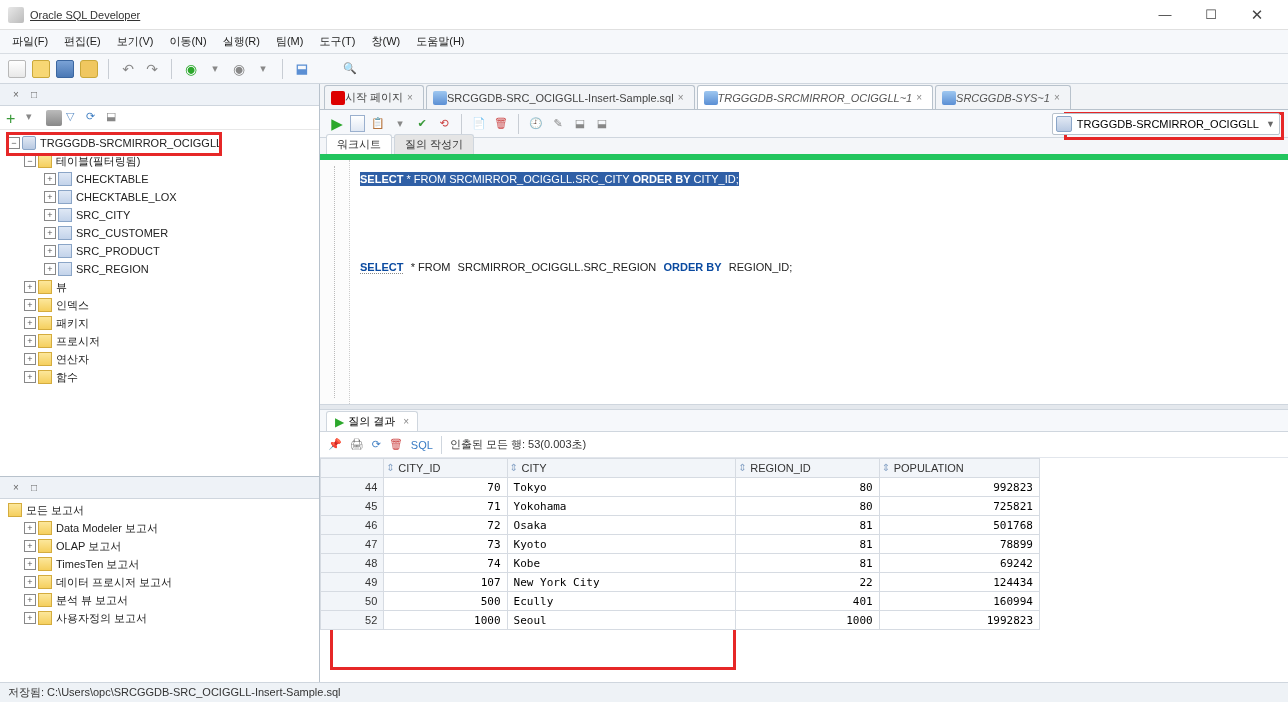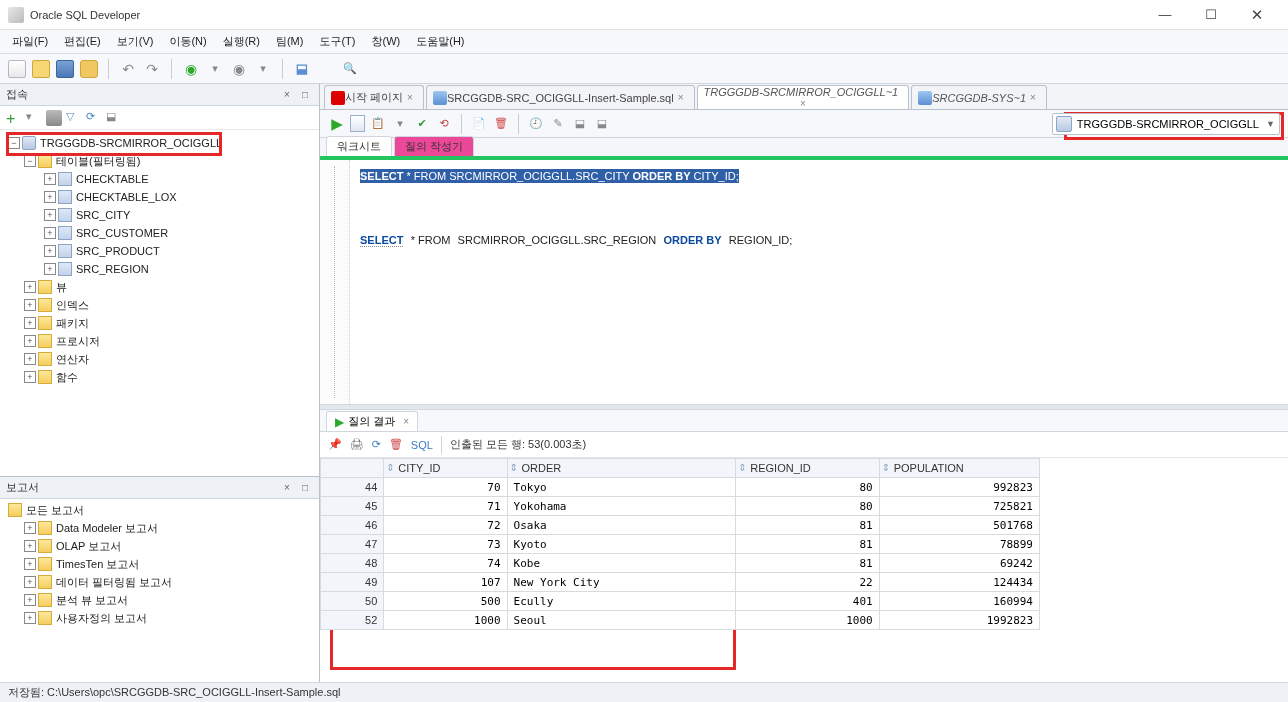--- a/index.html
+++ b/index.html
@@ -1,21 +1,21 @@
 <!DOCTYPE html>
 <html><head>
 <meta charset="utf-8">
 <style>
 * { box-sizing: border-box; margin: 0; padding: 0; font-family: "Malgun Gothic", "Segoe UI", Tahoma, sans-serif; font-size: 11px; }
 body { background: #f0f0f0; width: 1288px; height: 702px; overflow: hidden; position: relative; }
 
 
 .titlebar { height: 30px; background: #fff; display: flex; align-items: center; padding: 0 8px; border-bottom: 1px solid #e0e0e0; }
 .titlebar .app-icon { width: 16px; height: 16px; background: linear-gradient(135deg, #e8e8e8, #bbb); border-radius: 2px; margin-right: 6px; }
-.titlebar .title { flex: 1; color: #333; }
+.titlebar .title { flex: 1; color: #333; text-decoration: underline; }
 .titlebar .win-btns { display: flex; gap: 0; }
 .titlebar .win-btn { width: 46px; height: 28px; display: flex; align-items: center; justify-content: center; cursor: default; color: #444; font-size: 13px; }
 .titlebar .win-btn.close { font-size: 15px; }
 
 
 .menubar { height: 24px; background: #f6f8fb; display: flex; align-items: center; padding: 0 4px; border-bottom: 1px solid #d8dde3; }
 .menubar .menu-item { padding: 2px 8px; color: #222; cursor: default; }
 
 
 .toolbar { height: 30px; background: #f6f8fb; display: flex; align-items: center; padding: 0 8px; gap: 6px; border-bottom: 1px solid #cfd6de; }
@@ -59,44 +59,44 @@
 .highlight-red { border: 3px solid #e62727; }
 
 .conn-highlight { position:absolute; left:6px; top:132px; width:216px; height:24px; pointer-events:none; }
 
 .reports { border-top:1px solid #b8c2cc; height:206px; display:flex; flex-direction:column; background:#fff;}
 .reports .tree { padding-top:2px; }
 
 
 .editor-tabs { height: 26px; background:#f2f4f7; display:flex; align-items:flex-end; border-bottom:1px solid #b8c2cc; padding-left:4px;}
 .etab { height:24px; padding:0 10px 0 6px; display:flex; align-items:center; gap:0; border:1px solid #b8c2cc; border-bottom:none; background:#f2f4f7; margin-right:2px; border-radius:3px 3px 0 0; cursor:default; color:#444;}
-.etab.active { background:#fff;flex-direction:column; }
+.etab.active { background:#fff; }
 .etab .tab-ic { width:14px; height:14px; }
 .etab .close-x { color:#888; font-size:10px; margin-left:4px;}
 .ic-ora { background:#d00; border-radius:2px;}
 .ic-sqlg { background:linear-gradient(#9ec7f0,#5b8fd4); border-radius:2px;}
 .etab.italic span.lbl { font-style: italic; color:#555; }
 
 
 .editor-toolbar { height:28px; background:#f6f8fb; border-bottom:1px solid #cfd6de; display:flex; align-items:center; padding:0 8px; gap:4px;}
 .etb-ic { width:18px;height:18px; display:flex;align-items:center;justify-content:center;}
 .etb-run{color:#2ca82c;font-size:15px;}
 .etb-doc{background:linear-gradient(#fff,#e0e8f3);border:1px solid #9ab0ce;width:15px;height:17px;}
 .conn-chooser { margin-left:auto; height:22px; padding:0 20px 0 24px; border:1px solid #b8c2cc; background:#fff; display:flex;align-items:center; position:relative; border-radius:2px;}
 .conn-chooser .cc-ic{position:absolute;left:3px;width:16px;height:16px;}
 .conn-chooser .cc-arrow{position:absolute;right:4px;color:#666;font-size:9px;}
 .chooser-highlight{ position:absolute; right:4px; top:112px; width:220px; height:28px; pointer-events:none;}
 
-.ws-tabs{height:22px;display:flex;align-items:flex-end;padding-left:6px;border-bottom:4px solid #22c55e;background:#f4f6f9;}
+.ws-tabs{height:22px;display:flex;align-items:flex-end;padding-left:6px;border-bottom:6px solid #22c55e;background:#f4f6f9;}
 .ws-tab{height:20px;padding:0 10px;border:1px solid #cfd6de;border-bottom:none;background:#fff;margin-right:2px;border-radius:3px 3px 0 0;display:flex;align-items:center;color:#333;}
 
 .editor-area{flex:1;position:relative;background:#fff;display:flex;}
 .gutter{width:30px;background:#fcfcfc;border-right:1px dotted #ccc;position:relative;}
 .gutter::after{content:"";position:absolute;left:14px;top:6px;bottom:6px;border-left:1px dotted #bbb;}
-.code{flex:1;padding:8px 10px;font-family:Consolas,monospace;font-size:12px;line-height:16px;white-space:pre;color:#222;}
+.code{flex:1;padding:8px 10px;font-family:Consolas,monospace;font-size:12px;line-height:22px;white-space:pre;color:#222;}
 .kw{color:#0a4aa0;font-weight:bold;}
 .hl-sel{background:#2f5fa6;color:#fff;padding:1px 0;}
 .hl-sel .kw{color:#fff;}
 .dotted-word{border-bottom:1px dotted #888;}
 .sql-highlight{position:absolute;left:358px;top:164px;width:430px;height:30px;pointer-events:none;}
 
 .splitter-h{height:6px;background:#e4e8ed;border-top:1px solid #cfd6de;border-bottom:1px solid #cfd6de;cursor:row-resize;}
 
 
 .results{height:272px;display:flex;flex-direction:column;background:#fff;}
@@ -170,21 +170,20 @@
 
 <div class="highlight-red conn-highlight"></div>
 <div class="highlight-red chooser-highlight"></div>
 <div class="highlight-red sql-highlight"></div>
 <div class="highlight-red row-highlight" style="top:625px;"></div>
 
 <div class="main">
 
   <div class="left">
     <div class="panel-header">
-      <span class="title">접속</span>
       <span class="btn">×</span>
       <span class="btn">□</span>
     </div>
     <div class="conn-toolbar">
       <span class="tb-ic ic-plus">+</span>
       <span class="tb-ic" style="color:#888;">▾</span>
       <span class="tb-ic ic-wrench"></span>
       <span class="tb-ic ic-funnel">▽</span>
       <span class="tb-ic" style="color:#3b7bc0;">⟳</span>
       <span class="tb-ic" style="color:#888;">⬓</span>
@@ -258,21 +257,20 @@
         </div>
       <div class="tree-row lvl2">
           <span class="tree-exp">+</span>
           <span class="tree-ic ic-folder"></span>
           <span class="tree-label">함수</span>
         </div>
     </div>
 
     <div class="reports">
       <div class="panel-header">
-        <span class="title">보고서</span>
         <span class="btn">×</span>
         <span class="btn">□</span>
       </div>
       <div class="tree">
         <div class="tree-row lvl1">
             <span class="tree-ic ic-folder"></span>
             <span class="tree-label">모든 보고서</span>
           </div>
         <div class="tree-row lvl2">
             <span class="tree-exp">+</span>
@@ -285,21 +283,21 @@
             <span class="tree-label">OLAP 보고서</span>
           </div>
         <div class="tree-row lvl2">
             <span class="tree-exp">+</span>
             <span class="tree-ic ic-folder"></span>
             <span class="tree-label">TimesTen 보고서</span>
           </div>
         <div class="tree-row lvl2">
             <span class="tree-exp">+</span>
             <span class="tree-ic ic-folder"></span>
-            <span class="tree-label">데이터 필터링됨 보고서</span>
+            <span class="tree-label">데이터 프로시저 보고서</span>
           </div>
         <div class="tree-row lvl2">
             <span class="tree-exp">+</span>
             <span class="tree-ic ic-folder"></span>
             <span class="tree-label">분석 뷰 보고서</span>
           </div>
         <div class="tree-row lvl2">
             <span class="tree-exp">+</span>
             <span class="tree-ic ic-folder"></span>
             <span class="tree-label">사용자정의 보고서</span>
@@ -351,21 +349,21 @@
         <span class="cc-ic ic-connnode"></span>
         <span>TRGGGDB-SRCMIRROR_OCIGGLL</span>
         <span class="cc-arrow">▼</span>
       </div>
     </div>
 
     <div class="ws-tabs">
       <div class="ws-tab">
           <span>워크시트</span>
         </div>
-      <div class="ws-tab" style="background:#ec4899;">
+      <div class="ws-tab" style="background:#e5e5e5;">
           <span>질의 작성기</span>
         </div>
     </div>
 
     <div class="editor-area">
       <div class="gutter"></div>
       <div class="code"><span class="hl-sel"><span class="kw">SELECT</span> <span>* FROM</span> <span>SRCMIRROR_OCIGGLL.SRC_CITY</span> <span class="kw">ORDER BY</span> <span>CITY_ID;</span></span>
 
 
 
@@ -390,21 +388,21 @@
         <span class="sql-lbl">SQL</span>
         <span class="sep"></span>
         <span>인출된 모든 행: 53(0.003초)</span>
       </div>
       <div class="grid">
         <table class="datagrid">
           <thead>
               <tr>
             <th style="width:36px;"></th>
             <th style="width:70px;"><span class="sort-ic">⇕</span><span>CITY_ID</span></th>
-            <th style="width:130px;"><span class="sort-ic">⇕</span><span>ORDER</span></th>
+            <th style="width:130px;"><span class="sort-ic">⇕</span><span>CITY</span></th>
             <th style="width:80px;"><span class="sort-ic">⇕</span><span>REGION_ID</span></th>
             <th style="width:90px;"><span class="sort-ic">⇕</span><span>POPULATION</span></th>
           </tr>
             </thead>
           <tbody id="grid-body">
               <tr>
                 <td class="rownum">44</td>
                 <td class="num">70</td>
                 <td class="txt">Tokyo</td>
                 <td class="num">80</td>

